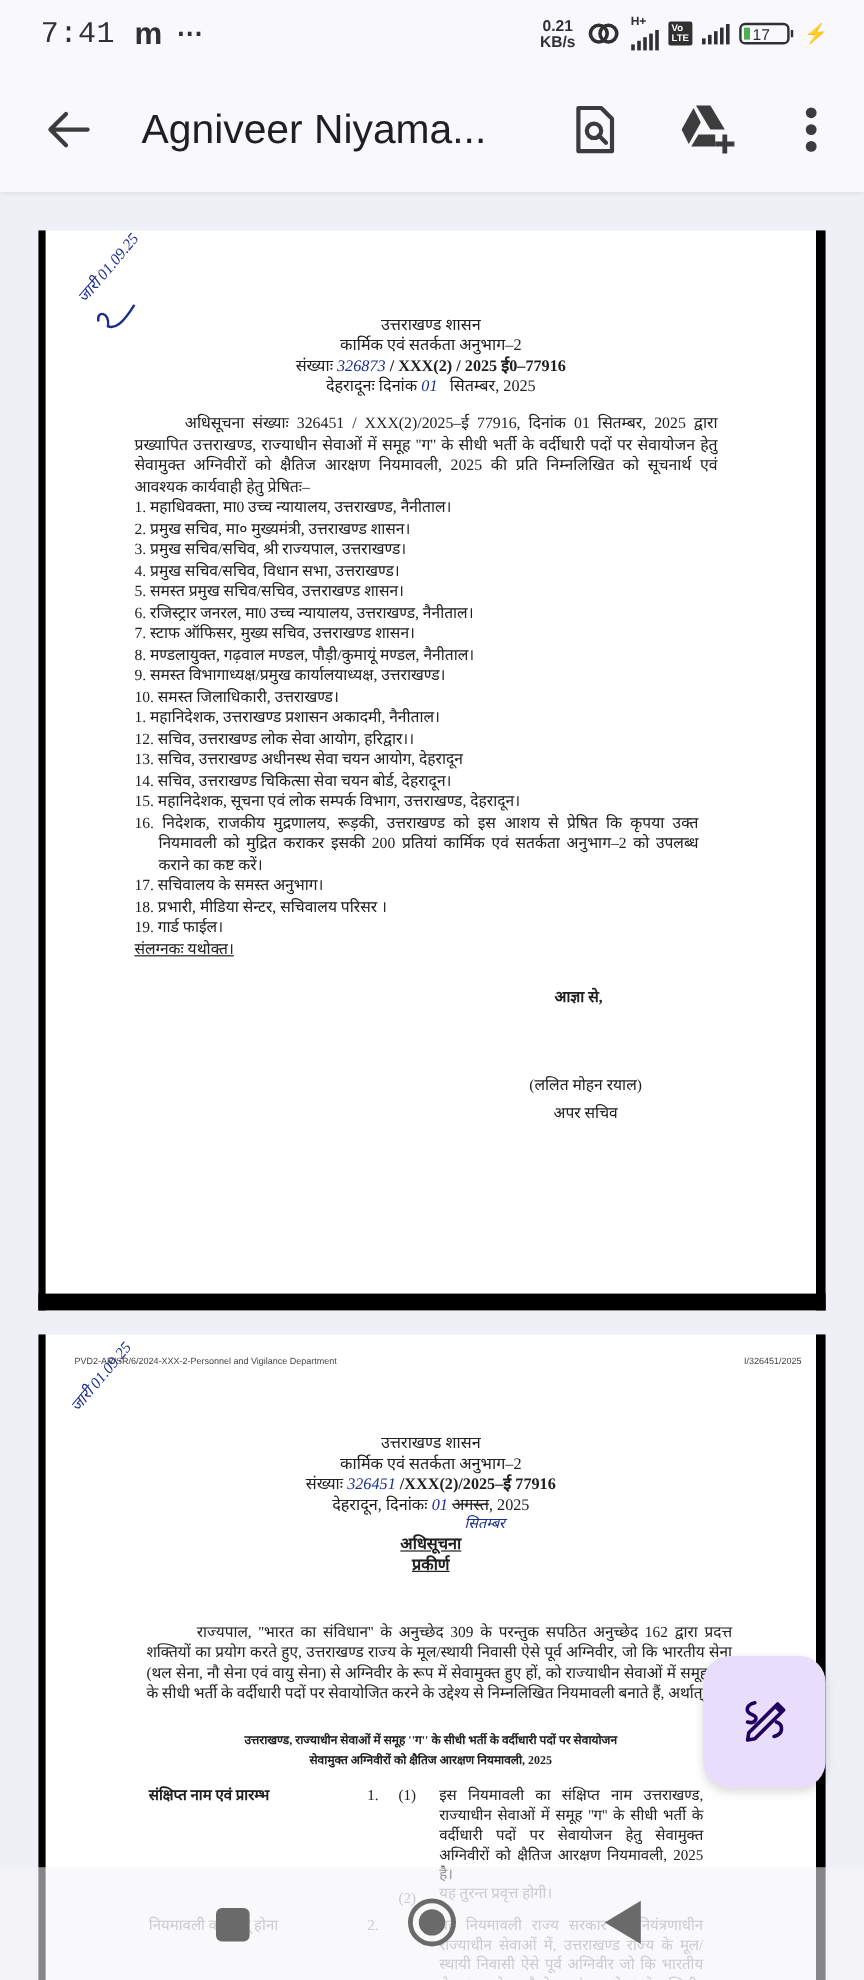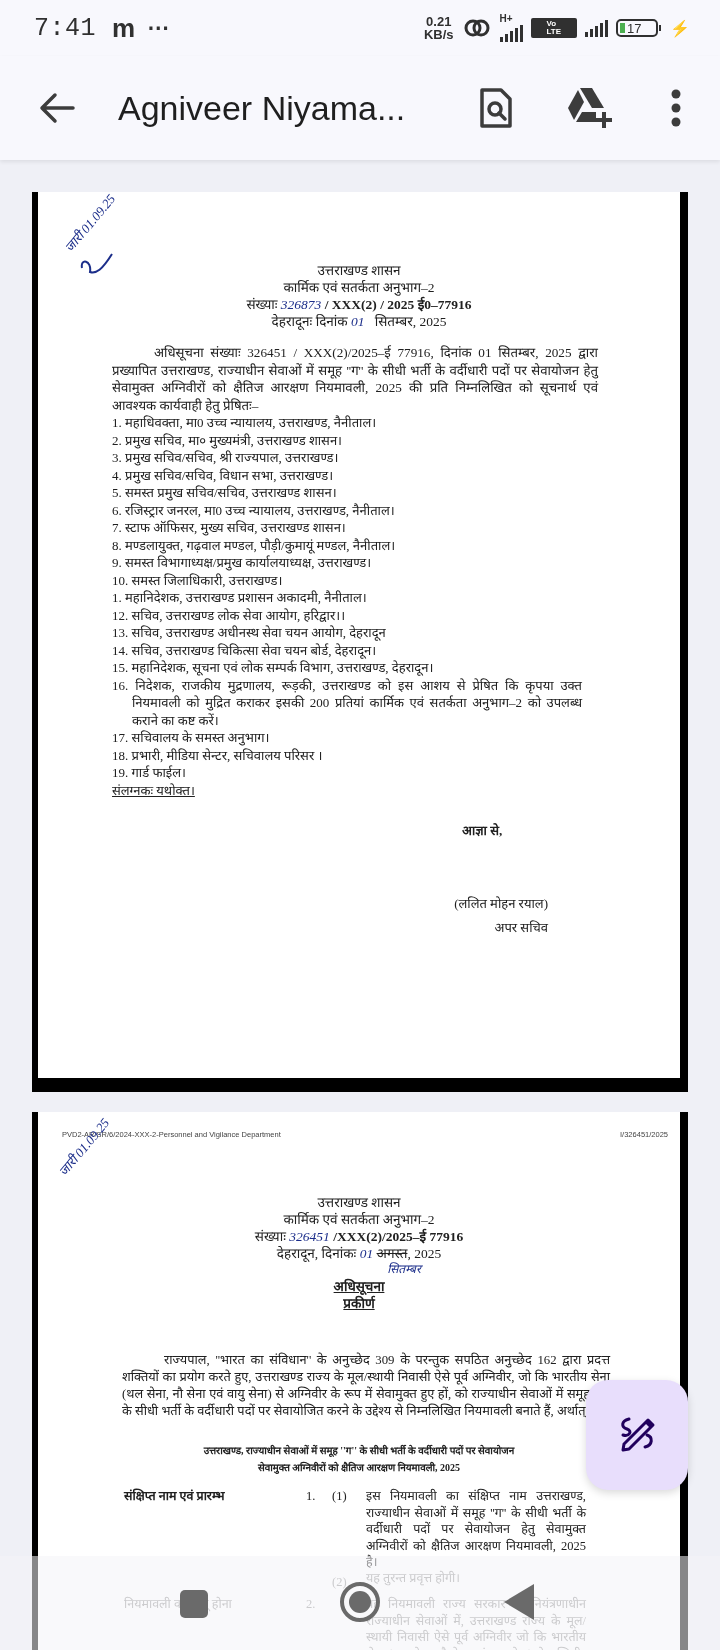--- a/index.html
+++ b/index.html
@@ -9,21 +9,21 @@
   
   .status-bar { position: absolute; top: 0; left: 0; width: 720px; height: 56px; background: #f8f8fd; display: flex; align-items: center; padding: 0 30px 0 34px; }
   .sb-time { font-size: 25px; color: #303030; letter-spacing: 0.5px; font-family: Liberation Mono, monospace; }
   .sb-m { font-size: 26px; font-weight: bold; margin-left: 16px; color: #303030; }
   .sb-dots { font-size: 22px; margin-left: 12px; color: #303030; font-weight: bold; letter-spacing: 1px; }
   .sb-right { margin-left: auto; display: flex; align-items: center; gap: 8px; color: #303030; }
   .sb-speed { font-size: 13px; line-height: 13px; text-align: center; font-weight: bold; }
   .sb-signal { display: flex; align-items: flex-end; gap: 2px; height: 18px; }
   .sb-signal span { display: block; width: 3px; background: #303030; }
   .sb-hplus { font-size: 10px; font-weight: bold; line-height: 10px; }
-  .sb-volte { background: #303030; color: #fff; font-size: 8px; font-weight: bold; line-height: 8px; padding: 2px 16px; border-radius: 2px; text-align: left; }
+  .sb-volte { background: #303030; color: #fff; font-size: 8px; font-weight: bold; line-height: 8px; padding: 2px 3px; border-radius: 2px; text-align: left; }
   .sb-battery { width: 42px; height: 18px; border: 2px solid #303030; border-radius: 5px; display: flex; align-items: center; font-size: 13px; padding-left: 2px; position: relative; }
   .sb-battery .fill { width: 5px; height: 10px; background: #4caf50; margin-right: 2px; }
   .sb-battery::after { content: ""; position: absolute; right: -5px; top: 4px; width: 2px; height: 6px; background: #303030; }
   .sb-bolt { font-size: 16px; margin-left: 4px; }
 
   
   .app-bar { position: absolute; top: 56px; left: 0; width: 720px; height: 104px; background: #f8f8fd; display: flex; align-items: center; box-shadow: 0 2px 4px rgba(0,0,0,0.08); z-index: 2; }
   .ab-back { width: 50px; height: 50px; margin-left: 32px; display: flex; align-items: center; justify-content: center; }
   .ab-title { font-size: 34px; color: #1f1f1f; margin-left: 36px; white-space: nowrap; }
   .ab-icon { width: 48px; height: 48px; display: flex; align-items: center; justify-content: center; position: absolute; }
@@ -37,21 +37,21 @@
   .doc-text { font-family: "Liberation Serif", serif; color: #202020; }
   .handnote { position: absolute; font-family: "Liberation Serif", serif; font-style: italic; color: #1c2e8a; font-size: 13px; transform: rotate(-50deg); transform-origin: left top; }
   .center-block { position: absolute; left: 0; width: 100%; text-align: center; font-size: 13.5px; line-height: 17px; }
   .para { position: absolute; font-size: 13.2px; line-height: 17.5px; text-align: justify; }
   .list { position: absolute; font-size: 13px; line-height: 17.5px; }
   .list div { white-space: nowrap; }
   .list .wrap { white-space: normal; padding-left: 20px; text-indent: -20px; width: 470px; text-align: justify; }
   .underline { text-decoration: underline; }
   .bold { font-weight: bold; }
   .sign-left { position: absolute; font-family: "DejaVu Sans", sans-serif; font-size: 12px; line-height: 15px; color: #202020; }
-  .sign-right { position: absolute; text-align: right; font-size: 13px; line-height: 24px; }
+  .sign-right { position: absolute; text-align: center; font-size: 13px; line-height: 24px; }
 
   .p2-header { position: absolute; top: 18px; font-size: 7.5px; color: #444; font-family: "Liberation Sans", sans-serif; }
   .hw-blue { color: #1c2e8a; font-style: italic; }
 
   .rule-row { position: absolute; font-size: 12.5px; line-height: 16.5px; }
   .dim { color: #9a9a9a; }
 
   
   .fab { position: absolute; left: 586px; top: 1380px; width: 102px; height: 110px; background: #e8defc; border-radius: 22px; box-shadow: 0 3px 8px rgba(0,0,0,0.15); display: flex; align-items: center; justify-content: center; z-index: 5; }
 

